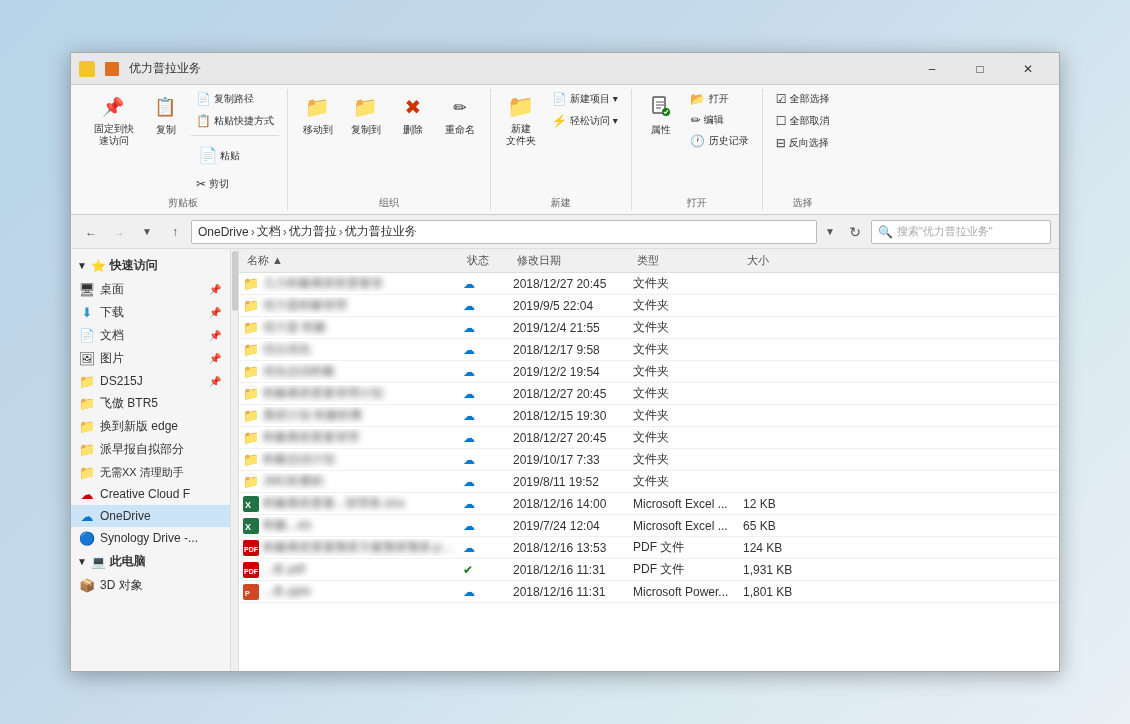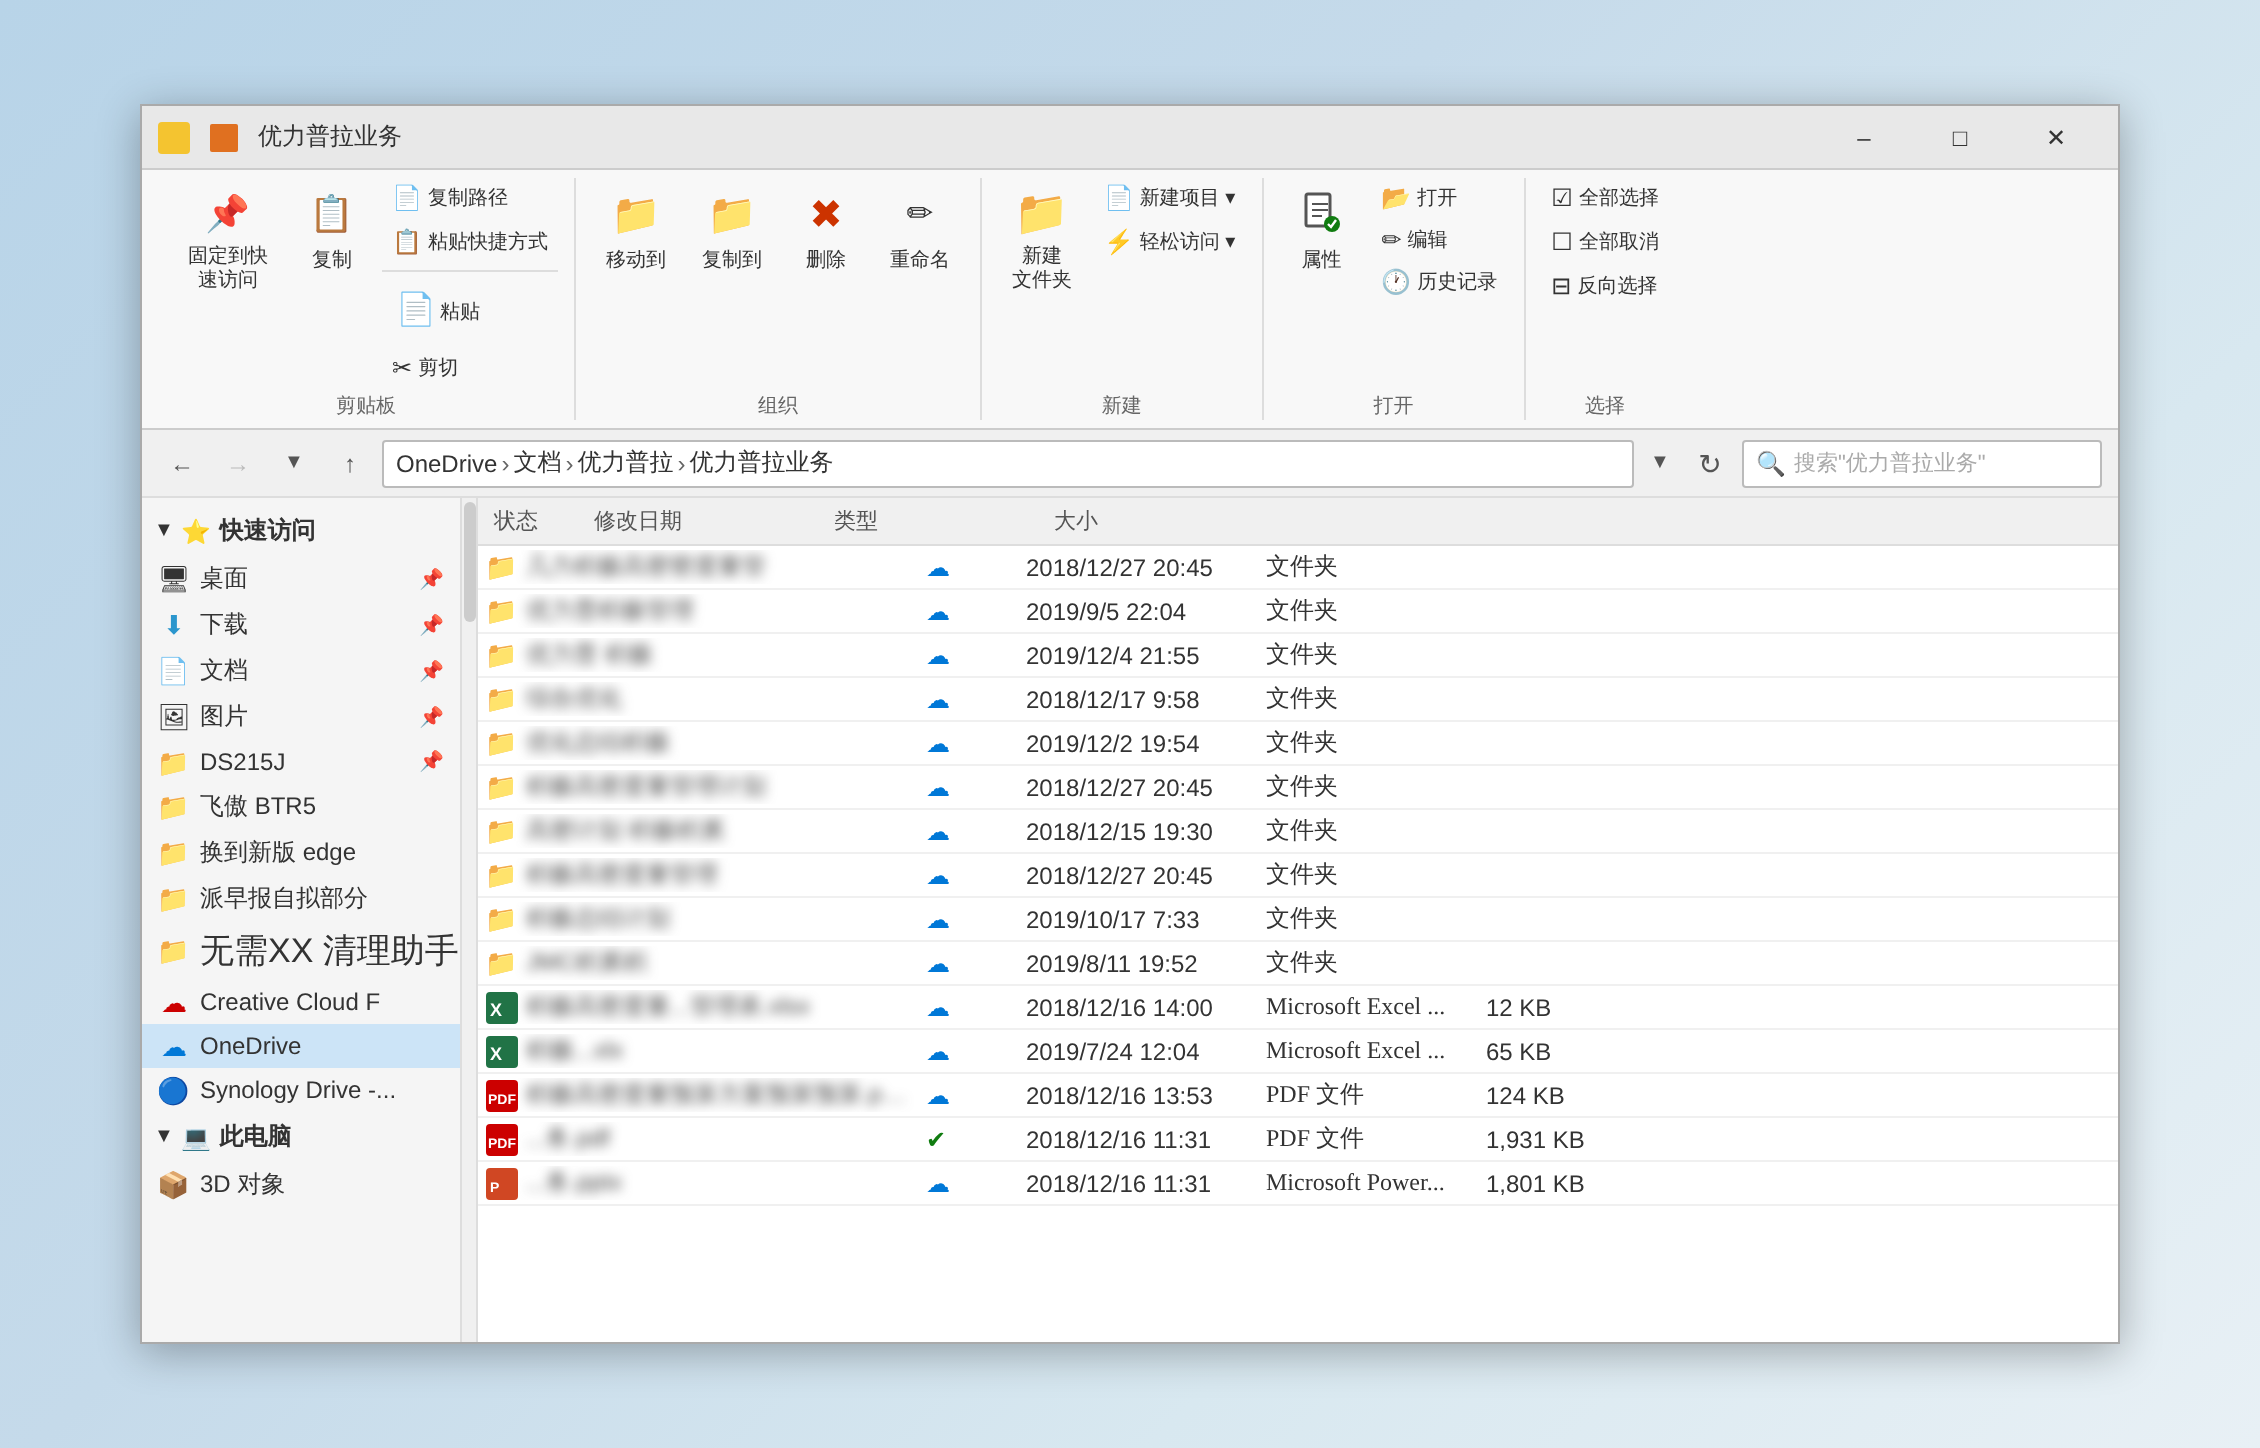--- a/index.html
+++ b/index.html
@@ -289,21 +289,21 @@
       background: #f0f0f0;
       border-bottom: 1px solid #ddd;
       height: 24px;
       font-size: 11px;
       color: #555;
       padding: 0 4px;
     }
     .col-name { width: 220px; padding: 0 4px; cursor: pointer; }
     .col-status { width: 50px; padding: 0 4px; cursor: pointer; }
     .col-date { width: 120px; padding: 0 4px; cursor: pointer; }
-    .col-type { width: 110px; padding: 0 4px; cursor: pointer; font-family: Liberation Serif, serif; }
+    .col-type { width: 110px; padding: 0 4px; cursor: pointer; }
     .col-size { width: 80px; padding: 0 4px; cursor: pointer; }
     .file-list {
       flex: 1;
       overflow-y: auto;
       background: white;
     }
     .file-list::-webkit-scrollbar { width: 8px; }
     .file-list::-webkit-scrollbar-track { background: #f8f8f8; }
     .file-list::-webkit-scrollbar-thumb { background: #ccc; border-radius: 4px; }
     .file-row {
@@ -619,21 +619,21 @@
       <div class="sidebar-item">
         <div class="sidebar-icon">📁</div>
         <span>换到新版 edge</span>
       </div>
       <div class="sidebar-item">
         <div class="sidebar-icon">📁</div>
         <span>派早报自拟部分</span>
       </div>
       <div class="sidebar-item">
         <div class="sidebar-icon">📁</div>
-        <span style="font-size:17px">无需XX 清理助手</span>
+        <span style="font-size:11px">无需XX 清理助手</span>
       </div>
       <div class="sidebar-item">
         <div class="sidebar-icon" style="color:#cc0000">☁</div>
         <span>Creative Cloud F</span>
       </div>
       <div class="sidebar-item selected">
         <div class="sidebar-icon" style="color:#0078d7">☁</div>
         <span>OneDrive</span>
       </div>
       <div class="sidebar-item">
@@ -651,20 +651,21 @@
       </div>
     </div>
 
     <div style="width:8px;background:#f0f0f0;border-right:1px solid #ddd;display:flex;flex-direction:column;">
       <div style="width:6px;height:60px;background:#ccc;margin:2px auto;border-radius:3px;"></div>
     </div>
 
     <div class="file-list-area">
 
       <div class="file-list-header">
+        <div class="col-name">名称 ▲</div>
         <div class="col-status">状态</div>
         <div class="col-date">修改日期</div>
         <div class="col-type">类型</div>
         <div class="col-size">大小</div>
       </div>
 
       <div class="file-list">
 
         <div class="file-row">
           <div class="file-name-cell col-name">

